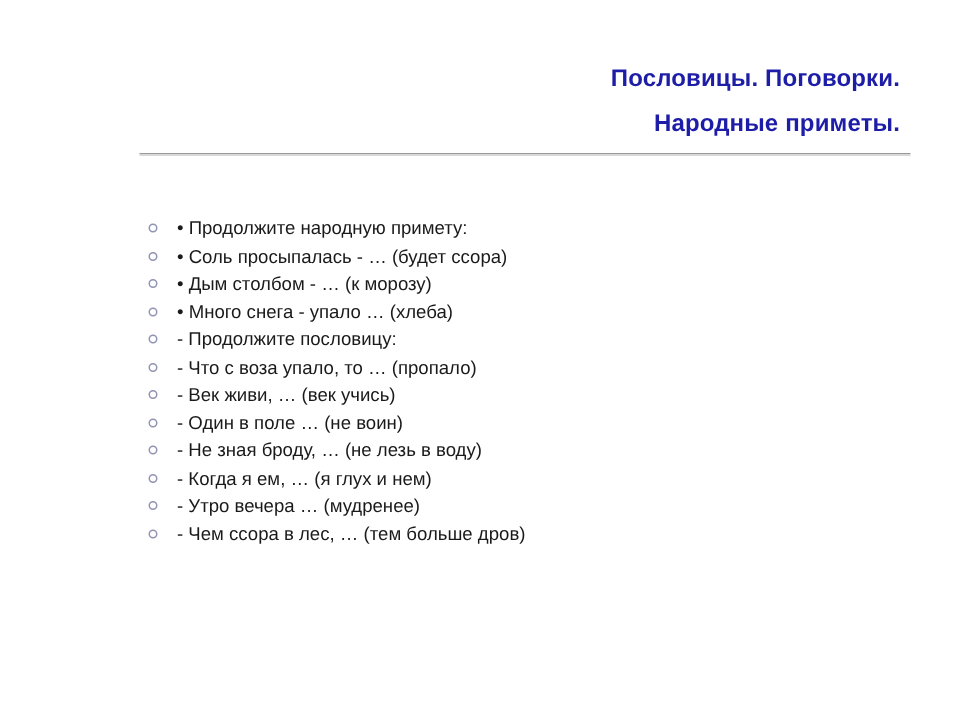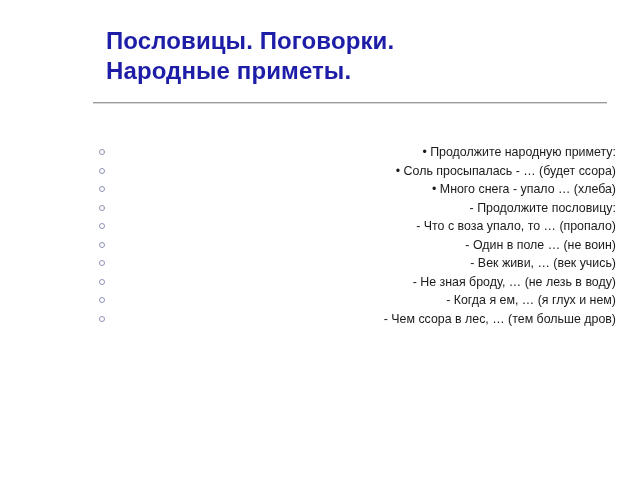--- a/index.html
+++ b/index.html
@@ -22,29 +22,29 @@
   }
 
   
   .title-block {
     position: absolute;
     left: 92px;
     top: 26px;
     width: 520px;
   }
   .slide-title {
-    margin: 0;
+    margin: 12px;
     color: #1d1da8;
     font-family: "Liberation Sans", "DejaVu Sans", sans-serif;
     font-weight: bold;
-    font-size: 24px;
+    font-size: 16px;
     line-height: 30px;
     letter-spacing: 0.1px;
     white-space: pre-line;
-    text-align: left;
+    text-align: right;
     padding-left: 14px;
   }
 
   
   .title-rule {
     position: absolute;
     left: 93px;
     top: 102px;
     width: 514px;
     height: 2px;
@@ -63,21 +63,21 @@
   }
   .body-list li {
     position: relative;
     padding-left: 22px;
     margin: 0 0 1px 0;
     color: #1a1a1a;
     font-family: "Liberation Sans", "DejaVu Sans", sans-serif;
     font-size: 12.4px;
     line-height: 17.5px;
     font-weight: normal;
-    text-align: right;
+    text-align: left;
   }
   .body-list li .marker {
     position: absolute;
     left: 3px;
     top: 5px;
     width: 6px;
     height: 6px;
     border: 1px solid #8f93b4;
     border-radius: 50%;
     background: transparent;
@@ -103,45 +103,53 @@
       <li>
         <span class="marker"></span>
         <span class="line-text">• Продолжите народную примету:</span>
       </li>
       <li>
         <span class="marker"></span>
         <span class="line-text">• Соль просыпалась - … (будет ссора)</span>
       </li>
       <li>
         <span class="marker"></span>
+        <span class="line-text">• Дым столбом - … (к морозу)</span>
+      </li>
+      <li>
+        <span class="marker"></span>
         <span class="line-text">• Много снега - упало … (хлеба)</span>
       </li>
       <li>
         <span class="marker"></span>
         <span class="line-text">- Продолжите пословицу:</span>
       </li>
       <li>
         <span class="marker"></span>
         <span class="line-text">- Что с воза упало, то … (пропало)</span>
       </li>
       <li>
         <span class="marker"></span>
-        <span class="line-text">- Один в поле … (не воин)</span>
+        <span class="line-text">- Век живи, … (век учись)</span>
       </li>
       <li>
         <span class="marker"></span>
-        <span class="line-text">- Век живи, … (век учись)</span>
+        <span class="line-text">- Один в поле … (не воин)</span>
       </li>
       <li>
         <span class="marker"></span>
         <span class="line-text">- Не зная броду, … (не лезь в воду)</span>
       </li>
       <li>
         <span class="marker"></span>
         <span class="line-text">- Когда я ем, … (я глух и нем)</span>
       </li>
       <li>
         <span class="marker"></span>
+        <span class="line-text">- Утро вечера … (мудренее)</span>
+      </li>
+      <li>
+        <span class="marker"></span>
         <span class="line-text">- Чем ссора в лес, … (тем больше дров)</span>
       </li>
     </ul>
 
 </div>
 
 </body></html>

